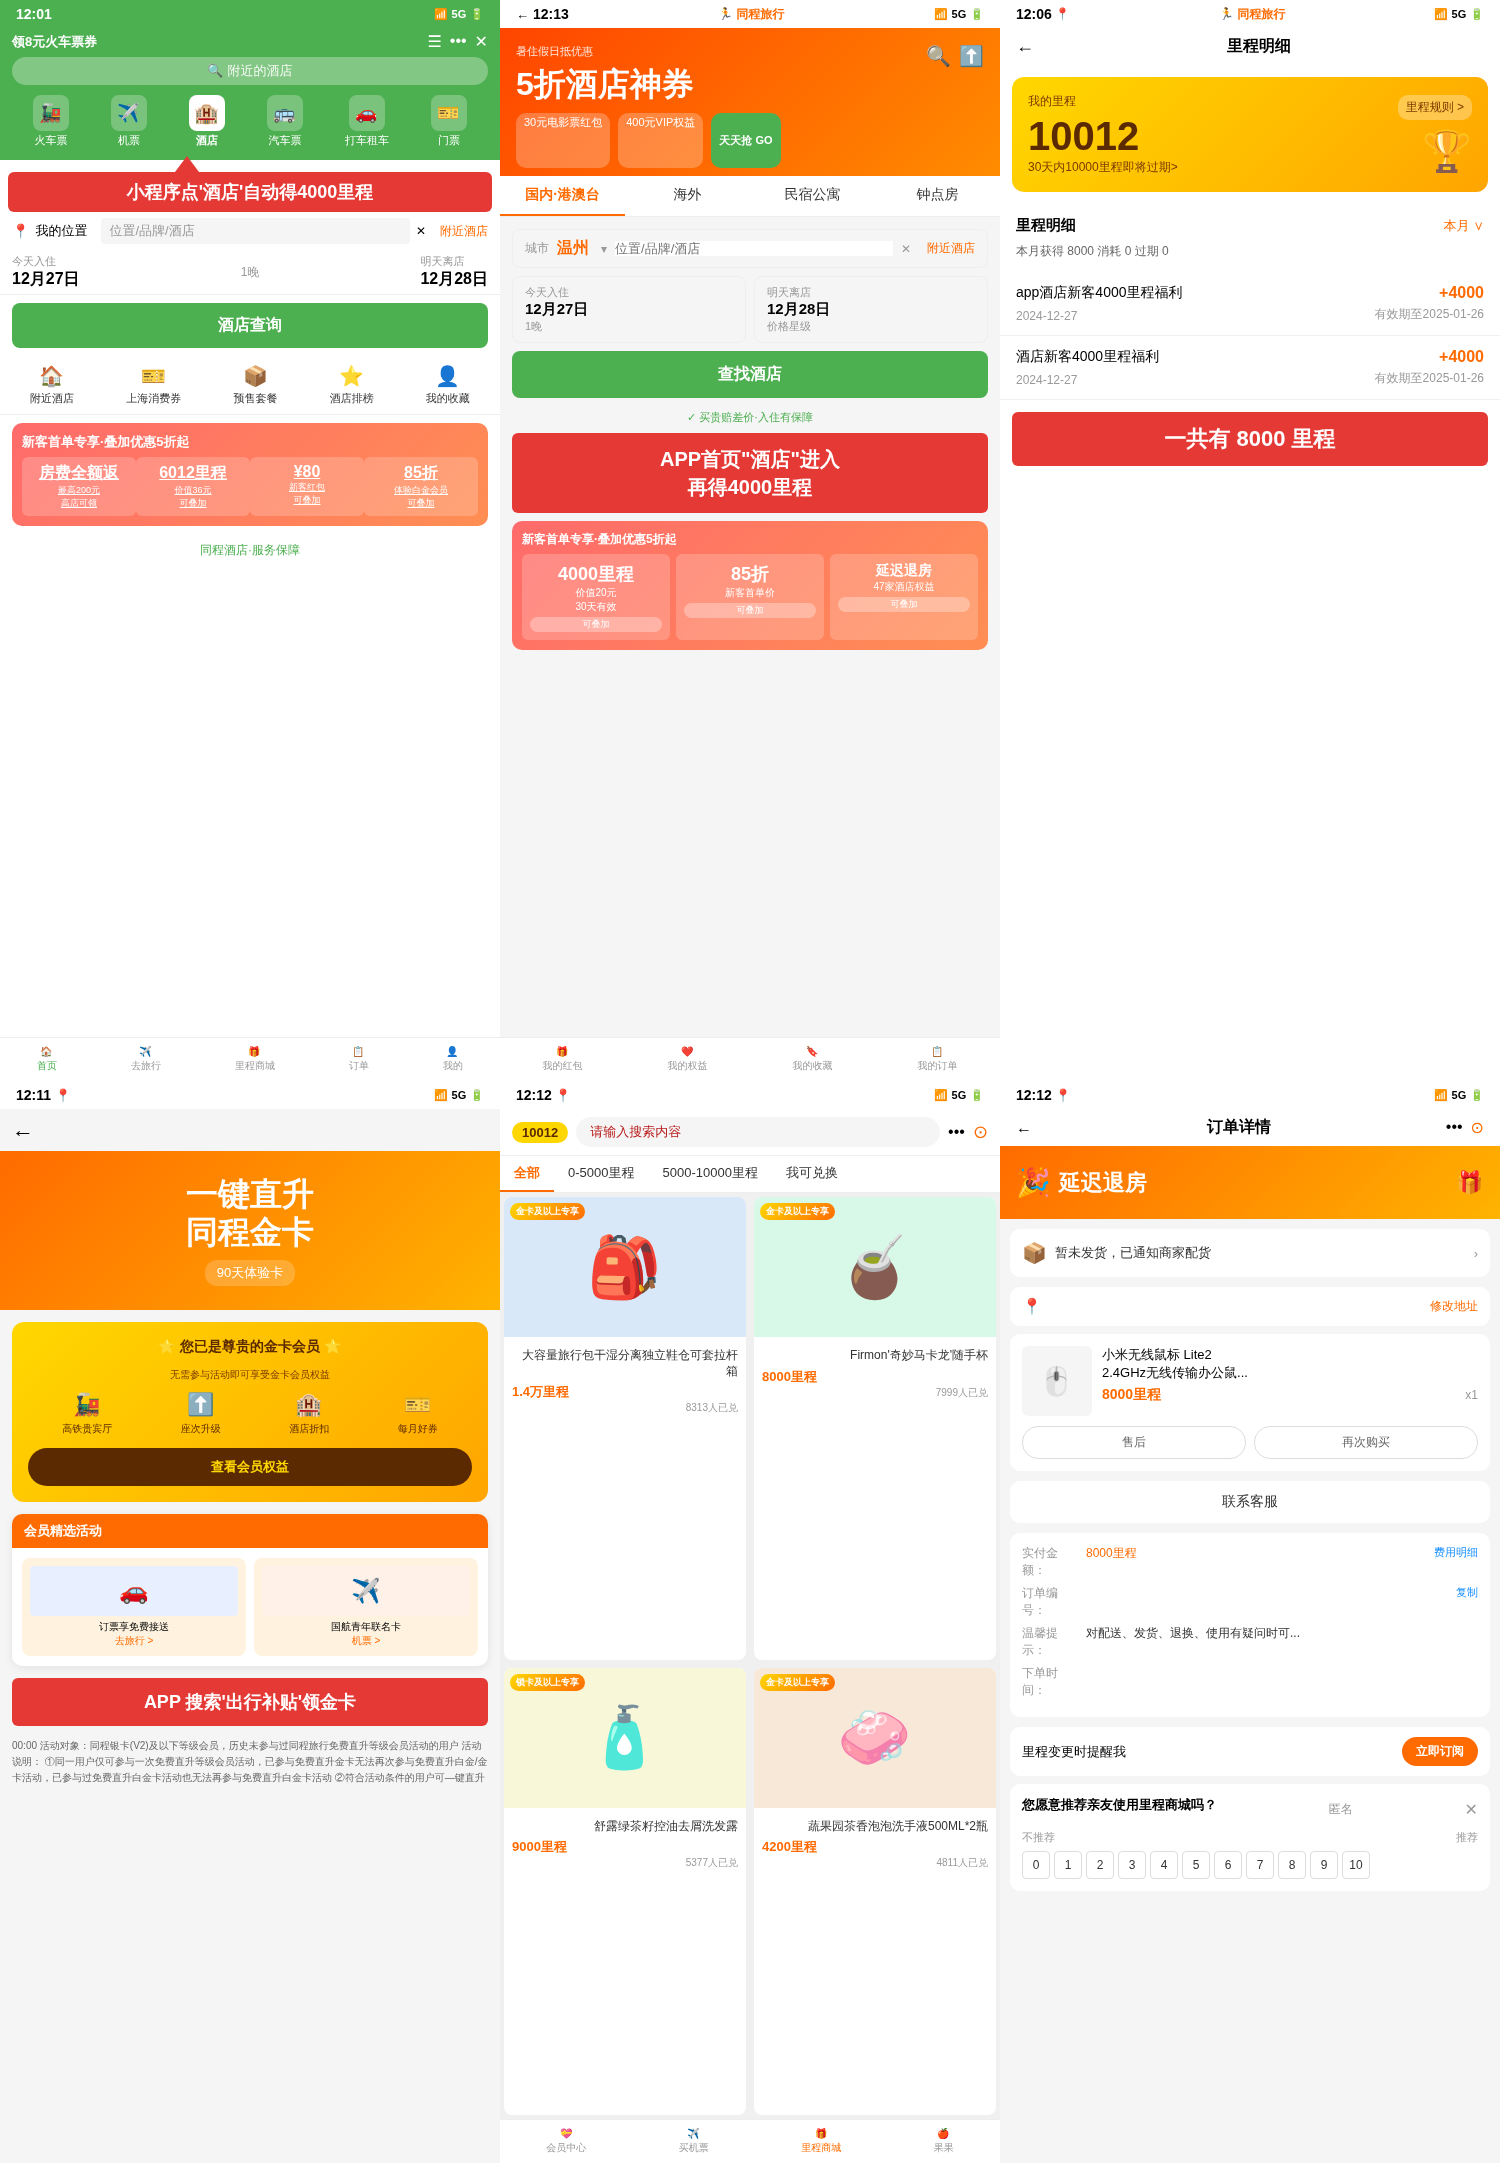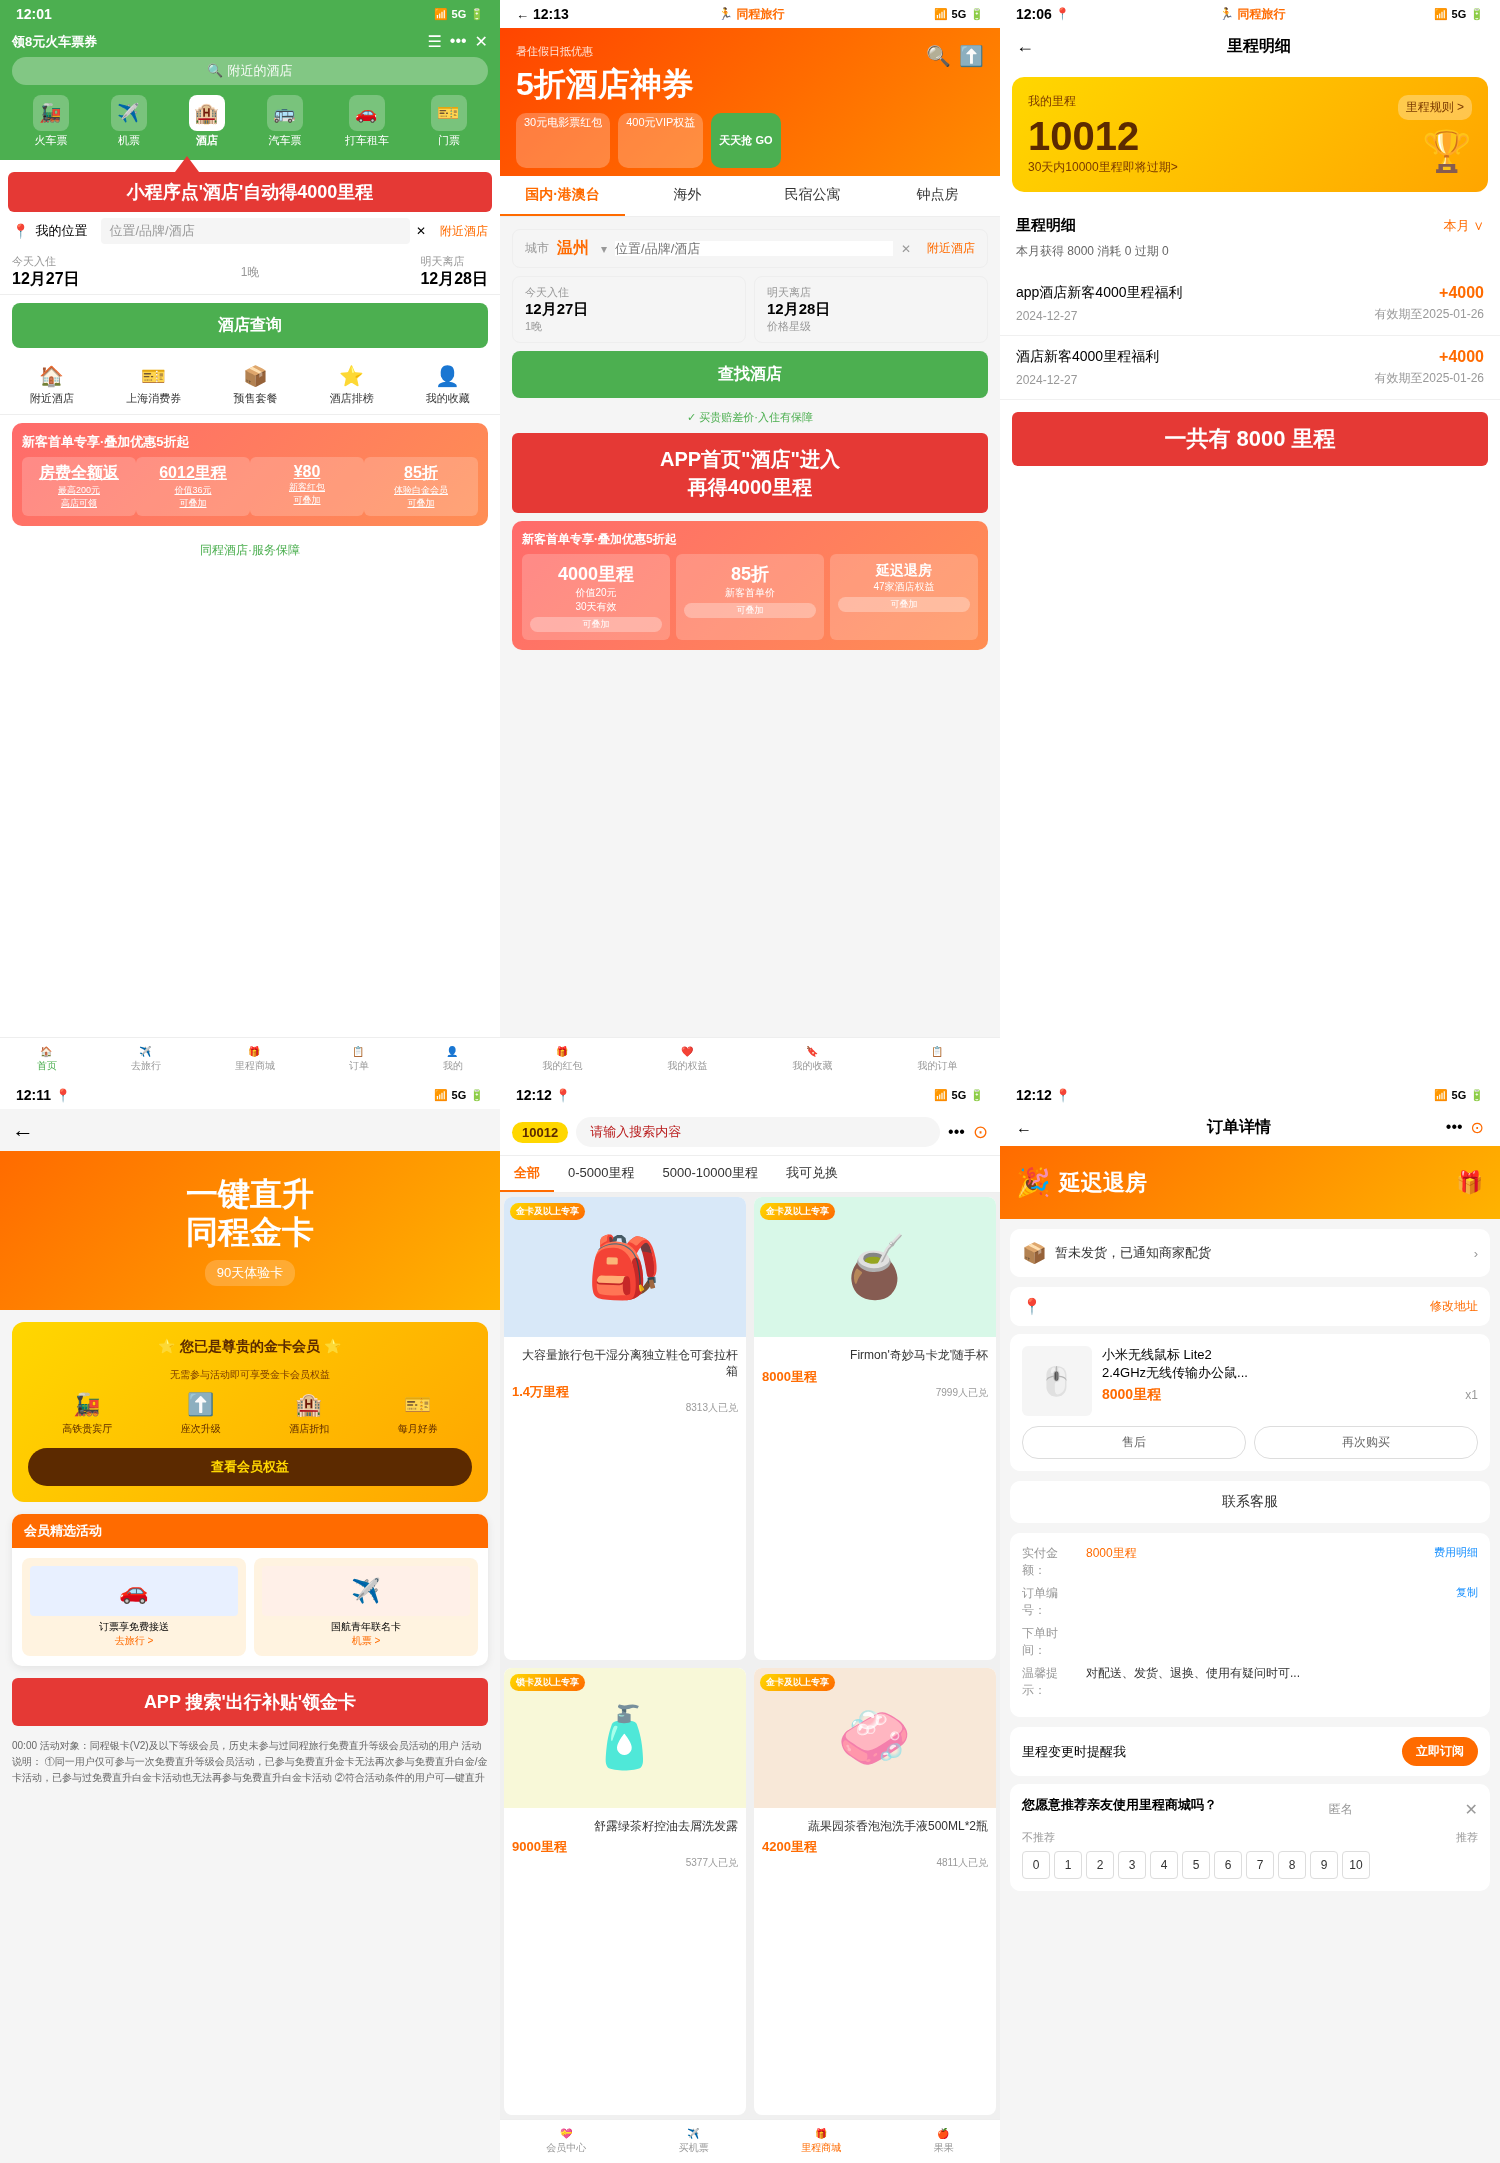--- a/index.html
+++ b/index.html
@@ -1025,26 +1025,26 @@
       <span class="p6-financial-label">实付金额：</span>
       <span class="p6-financial-val orange">8000里程</span>
       <span style="font-size:11px;color:#1890FF;margin-left:6px;">费用明细</span>
     </div>
     <div class="p6-financial-row">
       <span class="p6-financial-label">订单编号：</span>
       <span class="p6-financial-val"></span>
       <span style="font-size:11px;color:#1890FF;margin-left:auto;">复制</span>
     </div>
     <div class="p6-financial-row">
+      <span class="p6-financial-label">温馨提示：</span>
+      <span class="p6-financial-val">对配送、发货、退换、使用有疑问时可...</span>
+    </div>
+    <div class="p6-financial-row">
       <span class="p6-financial-label">下单时间：</span>
       <span class="p6-financial-val"></span>
-    </div>
-    <div class="p6-financial-row">
-      <span class="p6-financial-label">温馨提示：</span>
-      <span class="p6-financial-val">对配送、发货、退换、使用有疑问时可...</span>
     </div>
   </div>
 
   <div style="display:flex;align-items:center;justify-content:space-between;background:#fff;margin:0 10px 8px;border-radius:10px;padding:10px 12px;">
     <span style="font-size:13px;">里程变更时提醒我</span>
     <div class="p6-remind-btn" style="margin:0;padding:6px 14px;font-size:12px;">立即订阅</div>
   </div>
 
   <div class="p6-recommend">
     <div style="display:flex;align-items:center;justify-content:space-between;margin-bottom:8px;">

